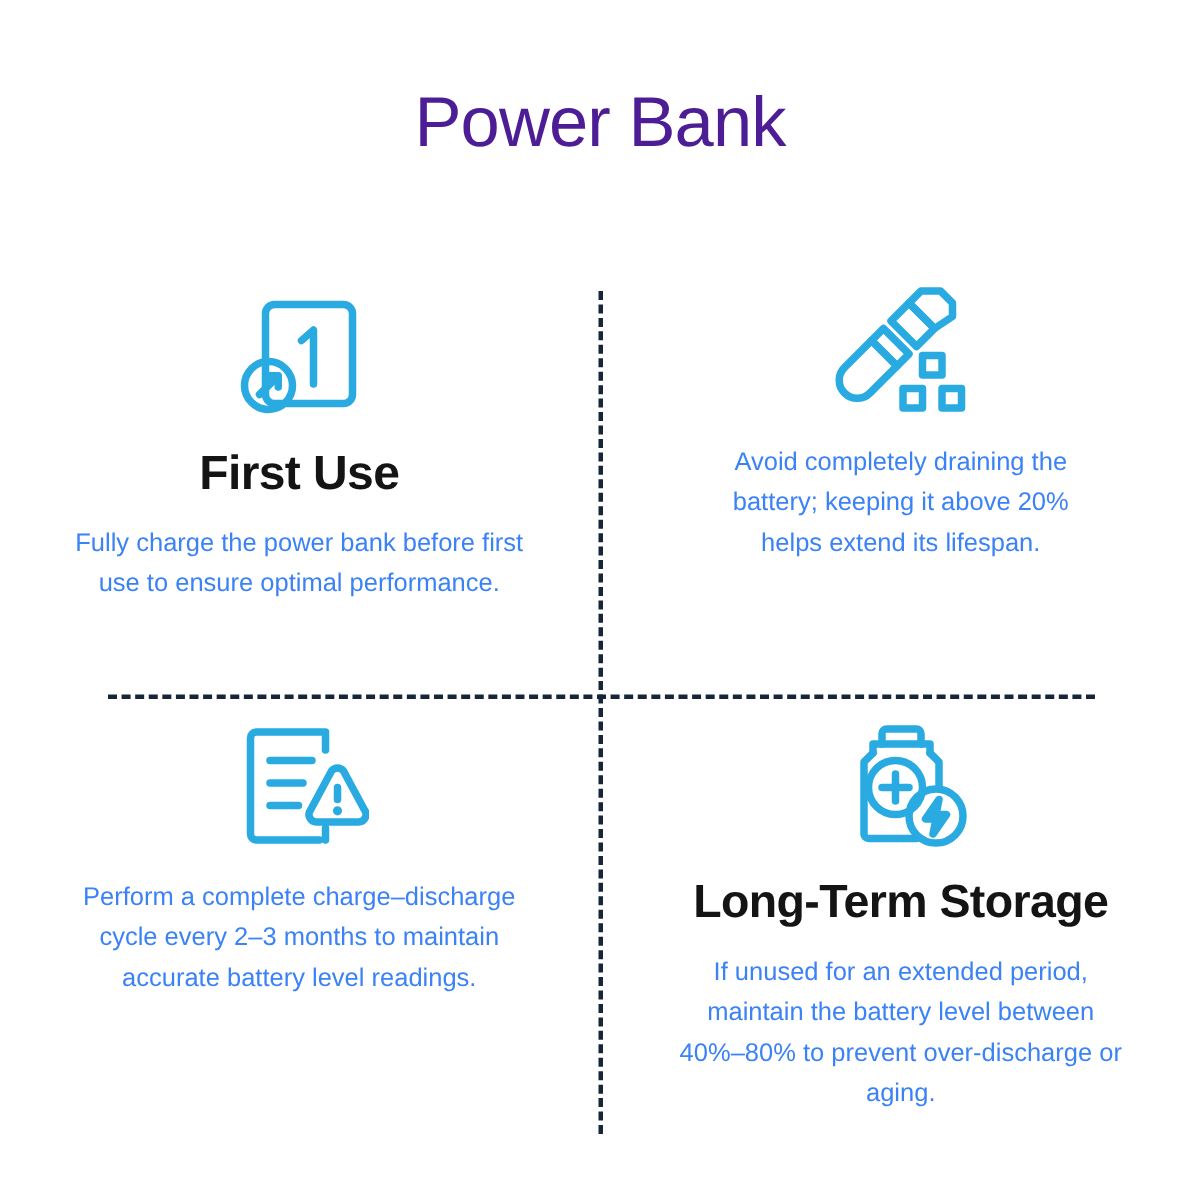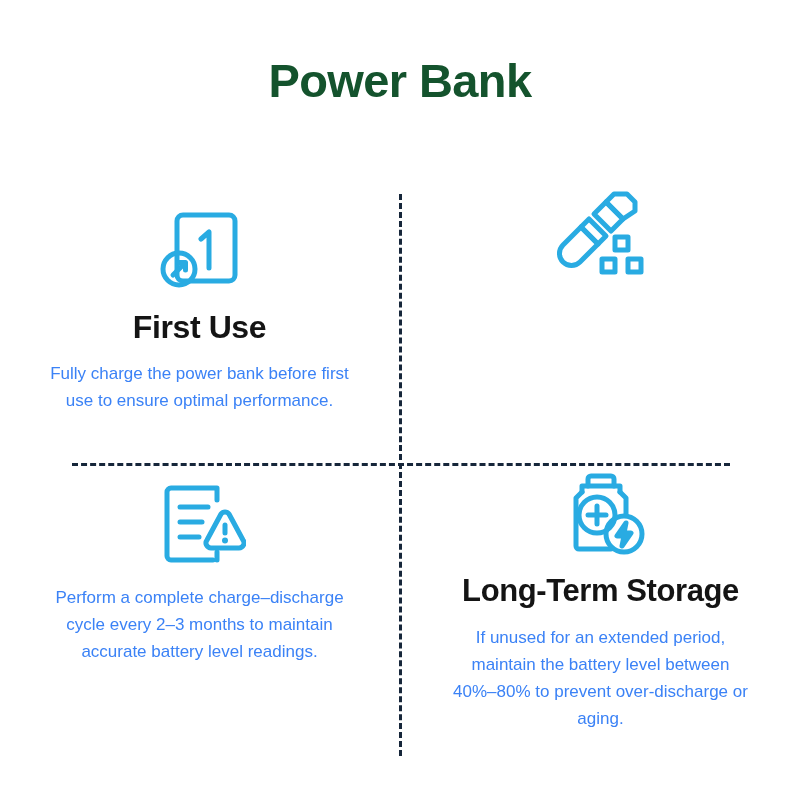--- a/index.html
+++ b/index.html
@@ -26,46 +26,46 @@
   
   .title-block {
     position: absolute;
     top: 52px;
     left: 0;
     width: 800px;
     text-align: center;
   }
   .title-line {
     font-family: "Liberation Sans", sans-serif;
-    font-weight: bold;
+    font-weight: normal;
     font-size: 47px;
     line-height: 58px;
     letter-spacing: -0.6px;
-    color: #14532d;
+    color: #4c1d95;
     white-space: nowrap;
   }
 
   
   .grid {
     position: absolute;
     top: 188px;
     left: 0;
     width: 800px;
     height: 584px;
   }
   .cell {
     position: absolute;
     width: 395px;
     box-sizing: border-box;
     text-align: center;
   }
-  .cell-tl { left: 2px;   top: 16px; }
+  .cell-tl { left: 2px;   top: 4px; }
   .cell-tr { left: 403px; top: 0px; }
   .cell-bl { left: 2px;   top: 290px; }
-  .cell-br { left: 403px; top: 280px; }
+  .cell-br { left: 403px; top: 290px; }
 
   .icon-wrap {
     height: 92px;
     display: flex;
     align-items: center;
     justify-content: center;
   }
   .icon-wrap svg { display: block; }
 
   .cell-heading {
@@ -148,20 +148,21 @@
 
           <path d="M41 24 L58 41 L70 29 L53 12 Z"></path>
 
           <path d="M53 12 L61 4 L74 4 L82 12 L82 21 L70 29 Z"></path>
 
           <rect x="62" y="47" width="13" height="13"></rect>
           <rect x="49" y="69" width="13" height="13"></rect>
           <rect x="75" y="69" width="13" height="13"></rect>
         </svg>
       </div>
+      <div class="cell-body w-narrow">Avoid completely draining the battery; keeping it above 20% helps extend its lifespan.</div>
     </div>
 
     <div class="cell cell-bl">
       <div class="icon-wrap">
         <svg width="92" height="92" viewBox="0 0 92 92" fill="none" stroke="#29ABE2" stroke-width="5" stroke-linecap="round" stroke-linejoin="round">
 
           <path d="M63 22 L63 10 L17 10 a4 4 0 0 0 -4 4 L13 78 a4 4 0 0 0 4 4 L59 82"></path>
           <path d="M63 74 L63 82"></path>
 
           <path d="M26 29 L54 29"></path>

